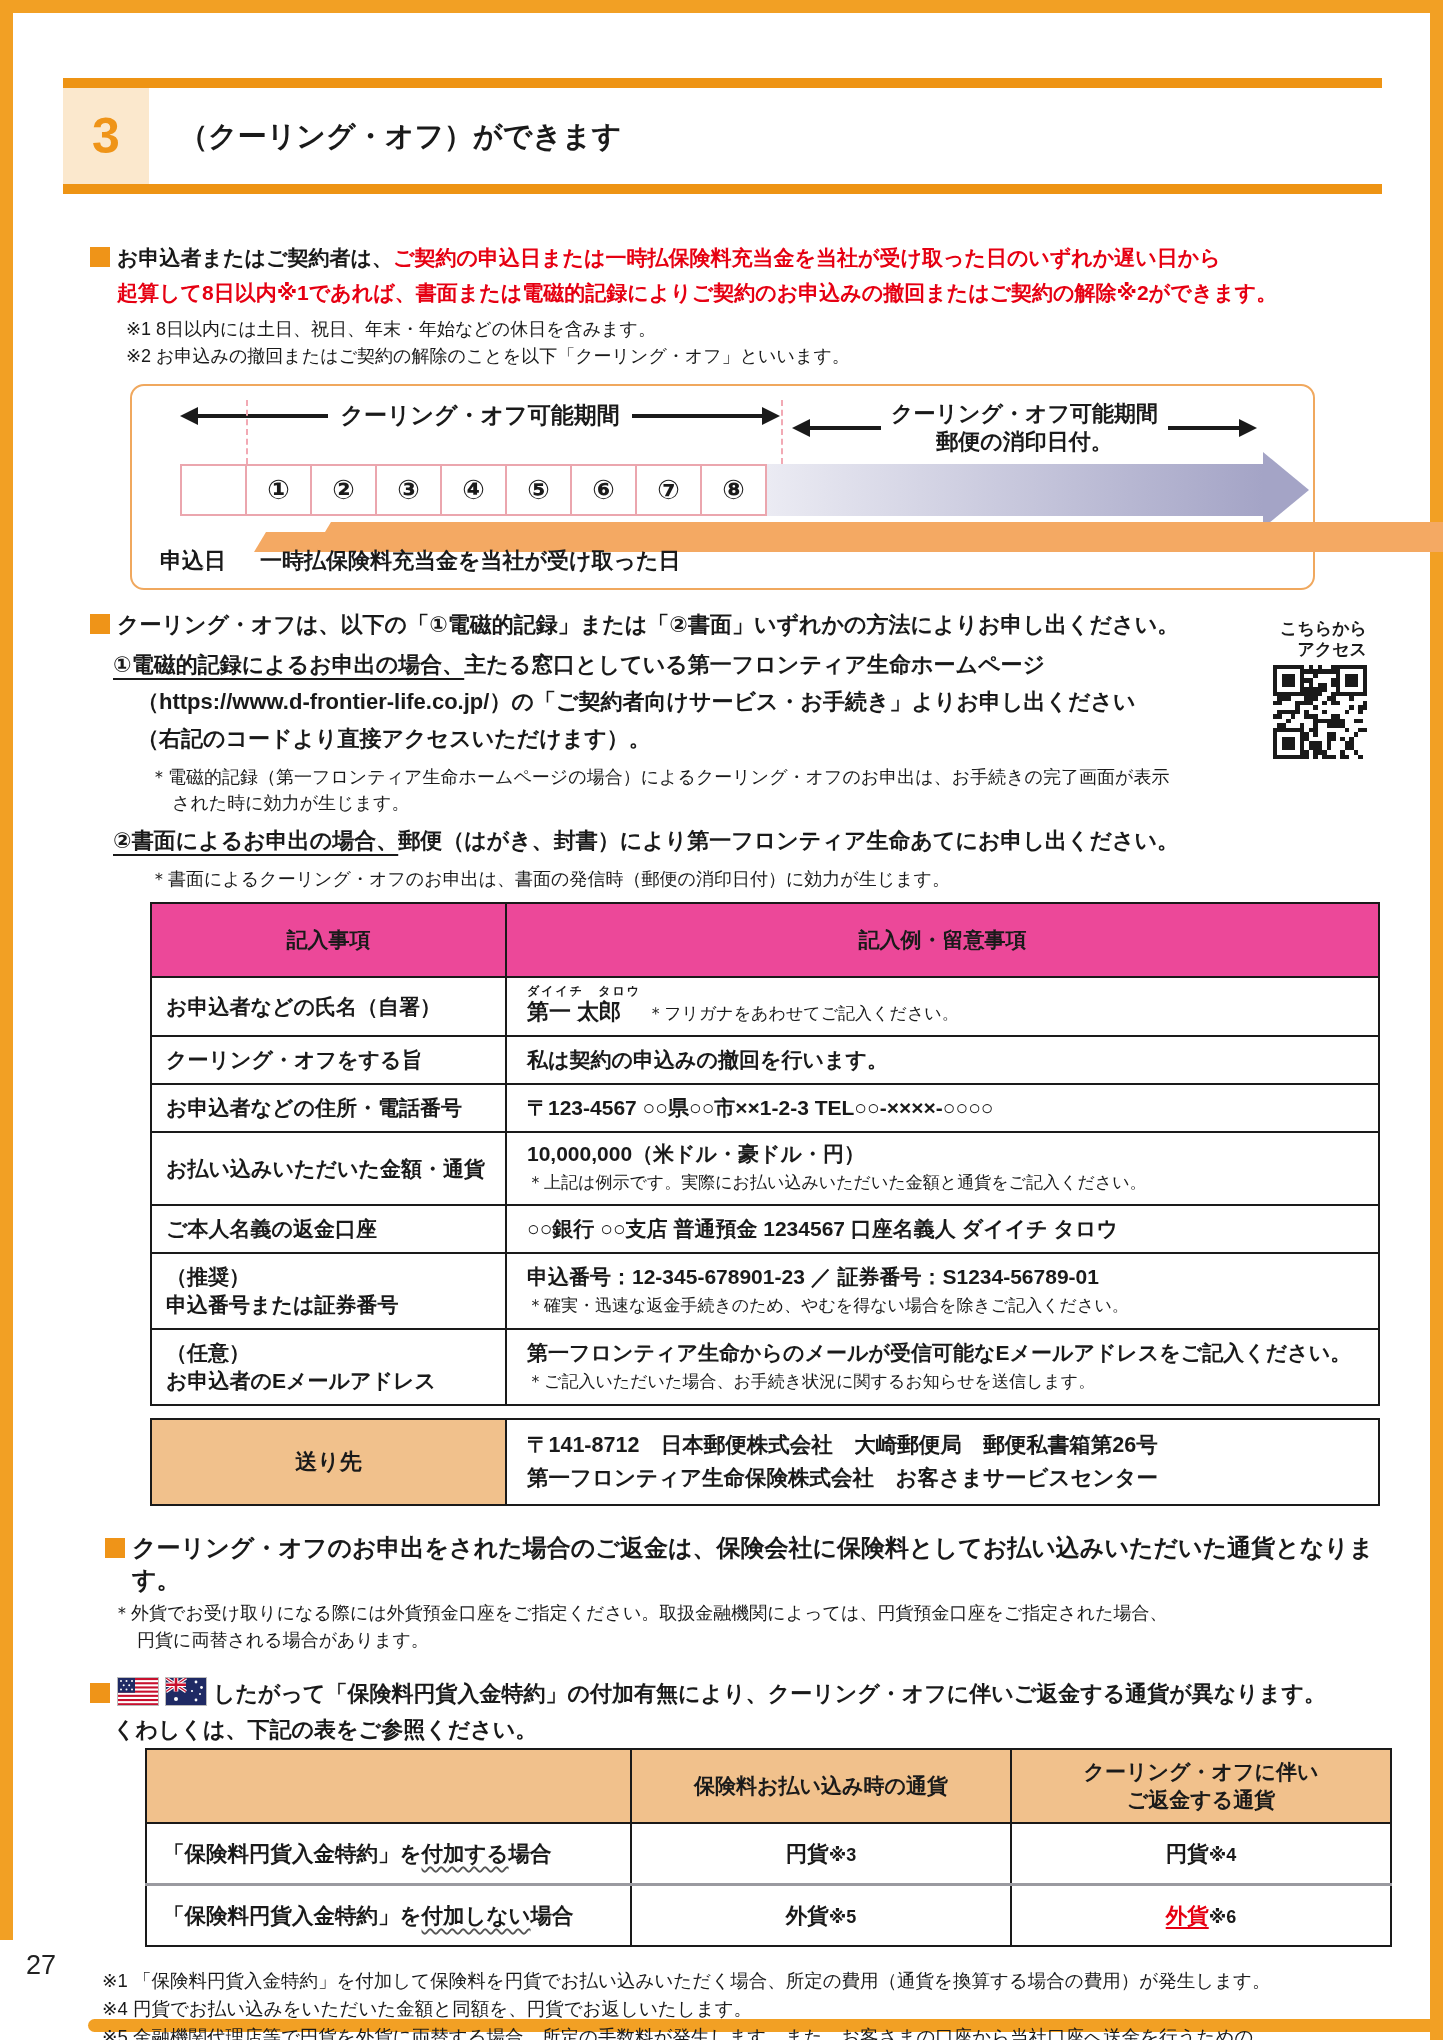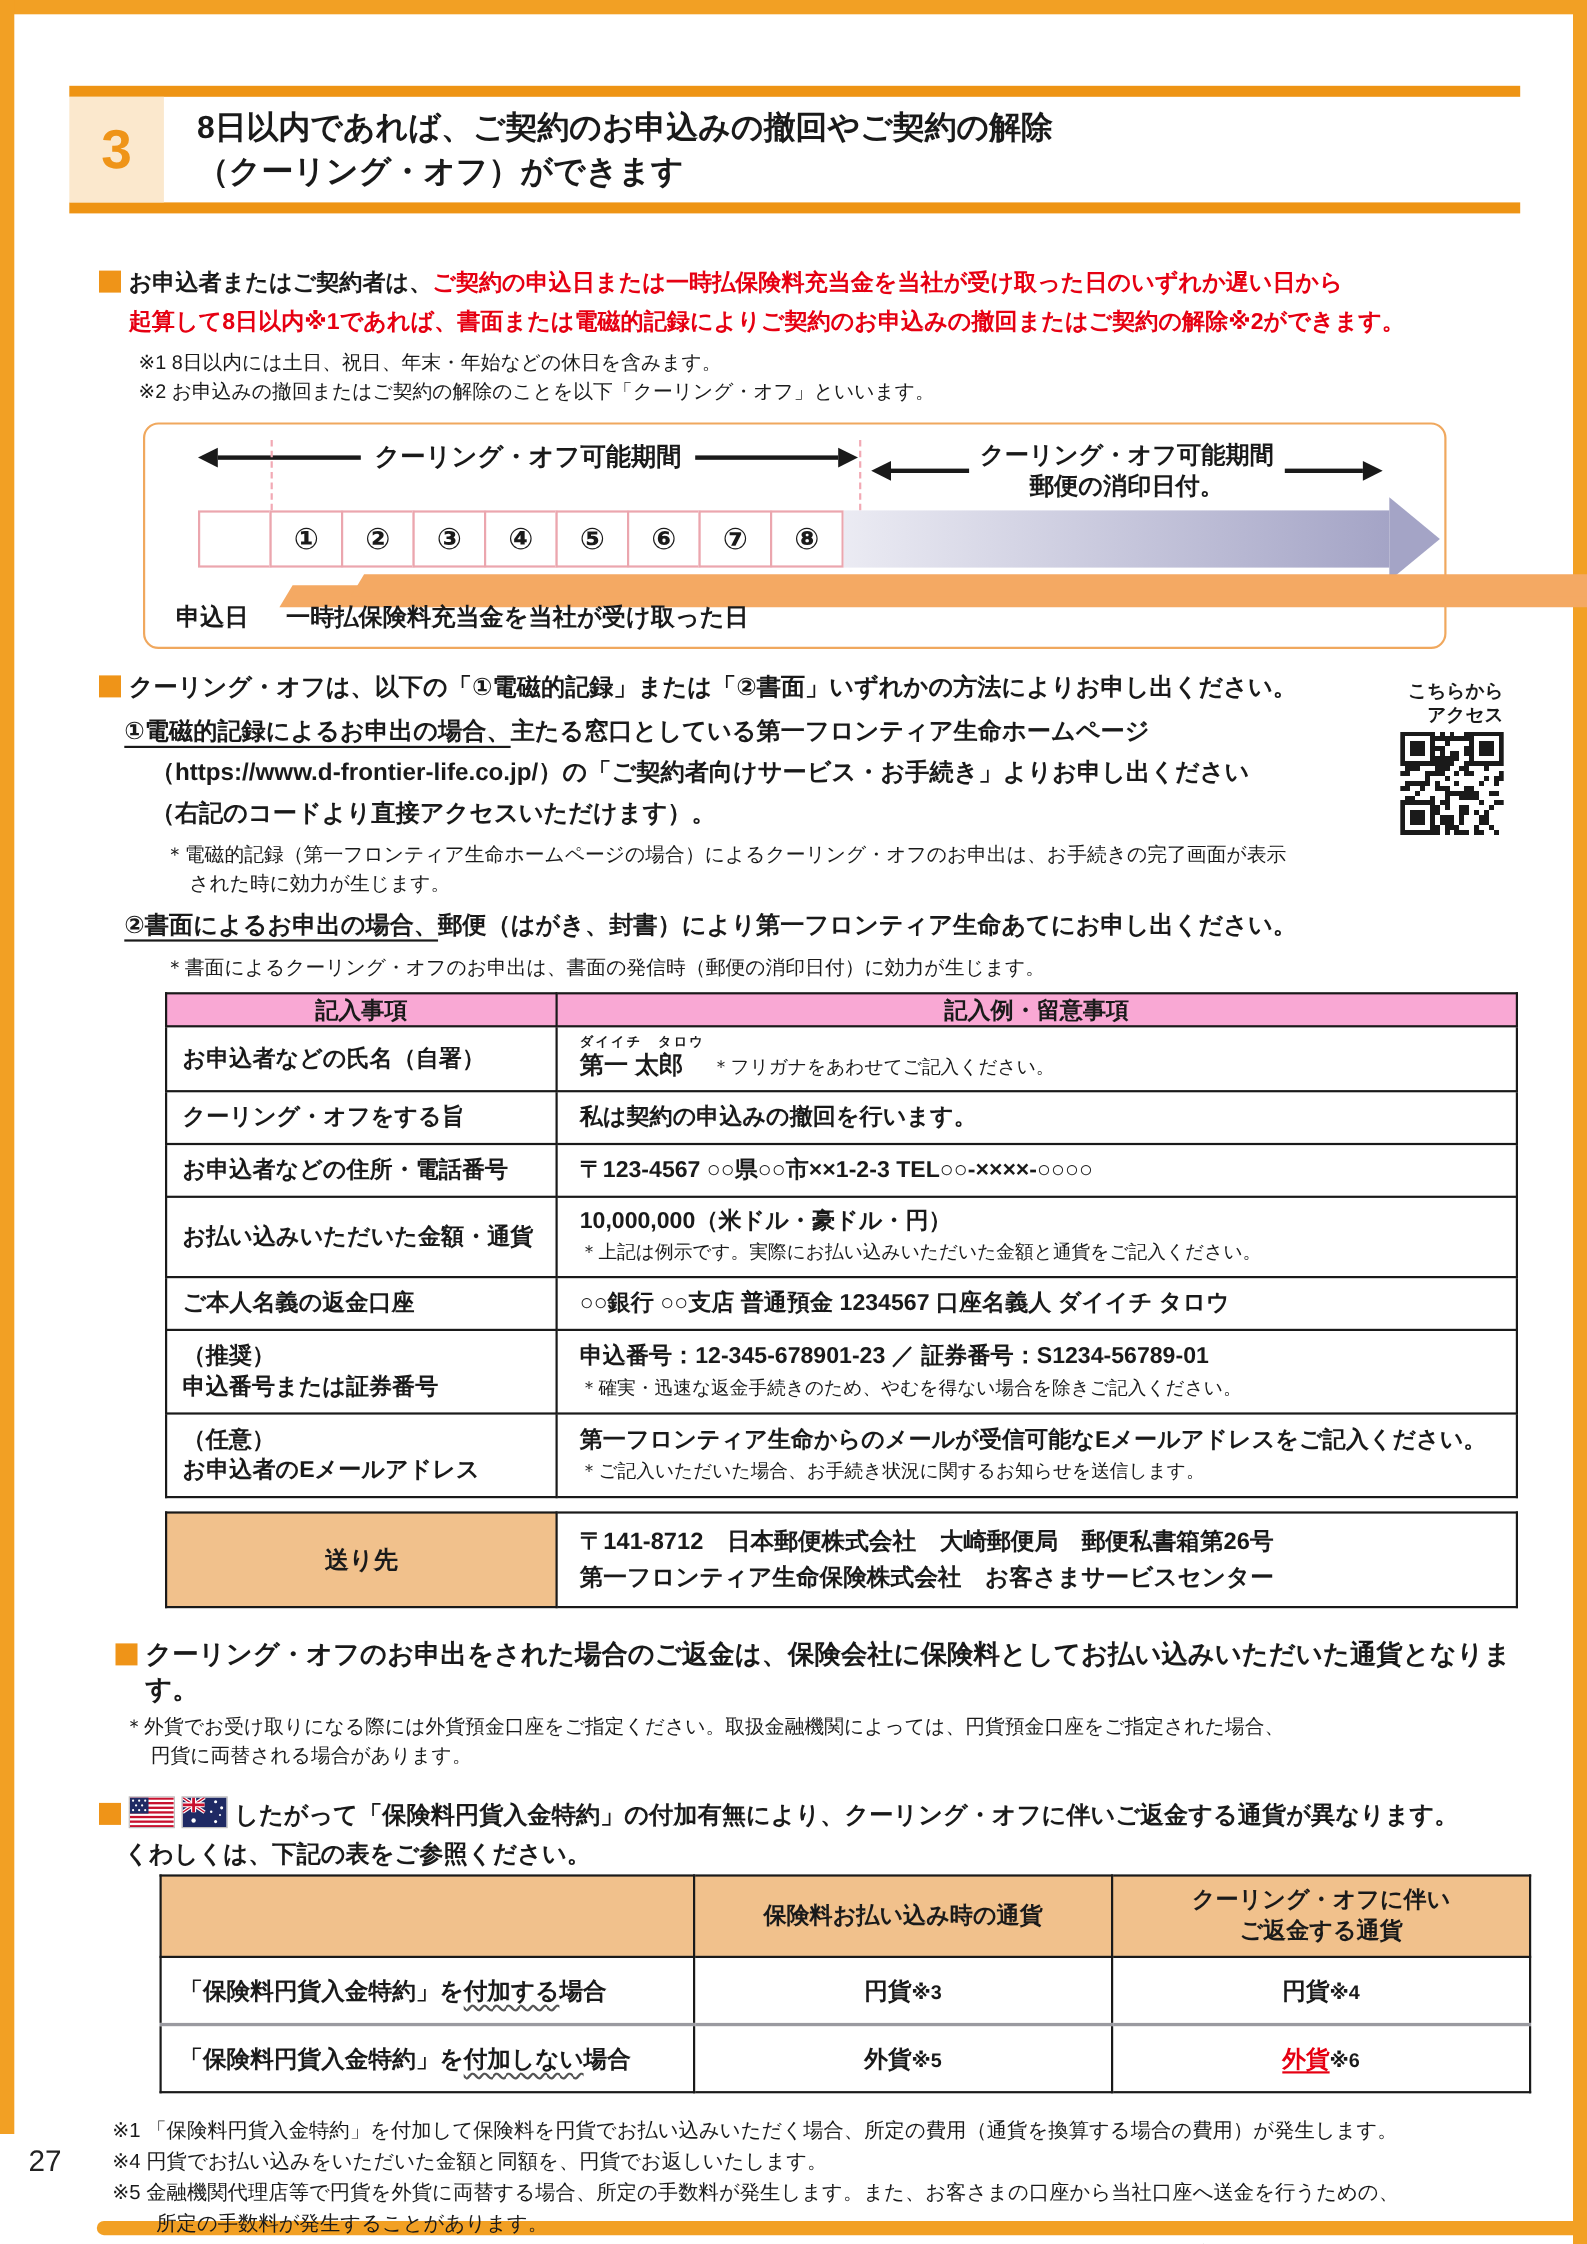--- a/index.html
+++ b/index.html
@@ -67,21 +67,21 @@
           padding-left:22px;text-indent:-22px;width:1140px;white-space:pre-wrap;}
 
   .qr{position:absolute;right:15px;top:540px;width:110px;text-align:right;}
   .qr-caption{font-size:17px;font-weight:bold;line-height:21px;}
   .qr-svg{width:94px;height:94px;margin-top:5px;background:#fff;}
 
   
   table{border-collapse:collapse;}
   .t1{margin-top:10px;margin-left:60px;width:1230px;font-size:21px;table-layout:fixed;}
   .t1 th,.t1 td{border:2px solid #1a1a1a;}
-  .t1 th{background:#f9a8d4;font-weight:bold;padding:0 0;}
+  .t1 th{background:#ec4899;font-weight:bold;padding:22px 0;}
   .t1 td.lbl{padding:9px 8px 9px 14px;font-weight:bold;vertical-align:middle;line-height:28px;}
   .t1 td.val{padding:7px 12px 7px 20px;font-weight:bold;line-height:28px;}
   .cellnote{font-size:17px;font-weight:normal;display:block;margin-top:1px;}
   .inote{font-size:17px;font-weight:normal;margin-left:26px;}
   .furi{font-size:12px;font-weight:bold;letter-spacing:2px;line-height:13px;}
   .nm{font-size:22px;}
 
   .t-send{margin-top:12px;margin-left:60px;width:1230px;font-size:21.5px;font-weight:bold;table-layout:fixed;}
   .t-send td{border:2px solid #1a1a1a;}
   .t-send .lbl{background:#f1c18c;text-align:center;font-size:22px;}
@@ -124,21 +124,20 @@
   <div class="frame f-right"></div>
   <div class="frame f-bottom"></div>
 
   <div class="content">
 
     <div class="hdr">
       <div class="hdr-bar"></div>
       <div class="hdr-mid">
         <div class="hdr-num">3</div>
         <div class="hdr-title">
-          <span>8日以内であれば、ご契約のお申込みの撤回やご契約の解除</span>
           <span>（クーリング・オフ）ができます</span>
         </div>
       </div>
       <div class="hdr-bar"></div>
     </div>
 
     <div class="intro"><span class="bullet"></span><span>お申込者またはご契約者は、</span><span class="red hl">ご契約の申込日または一時払保険料充当金を当社が受け取った日のいずれか遅い日から
 起算して8日以内※1であれば、書面または電磁的記録によりご契約のお申込みの撤回またはご契約の解除※2ができます。</span></div>
     <div class="intro-notes">
       <div>※1 8日以内には土日、祝日、年末・年始などの休日を含みます。</div>

